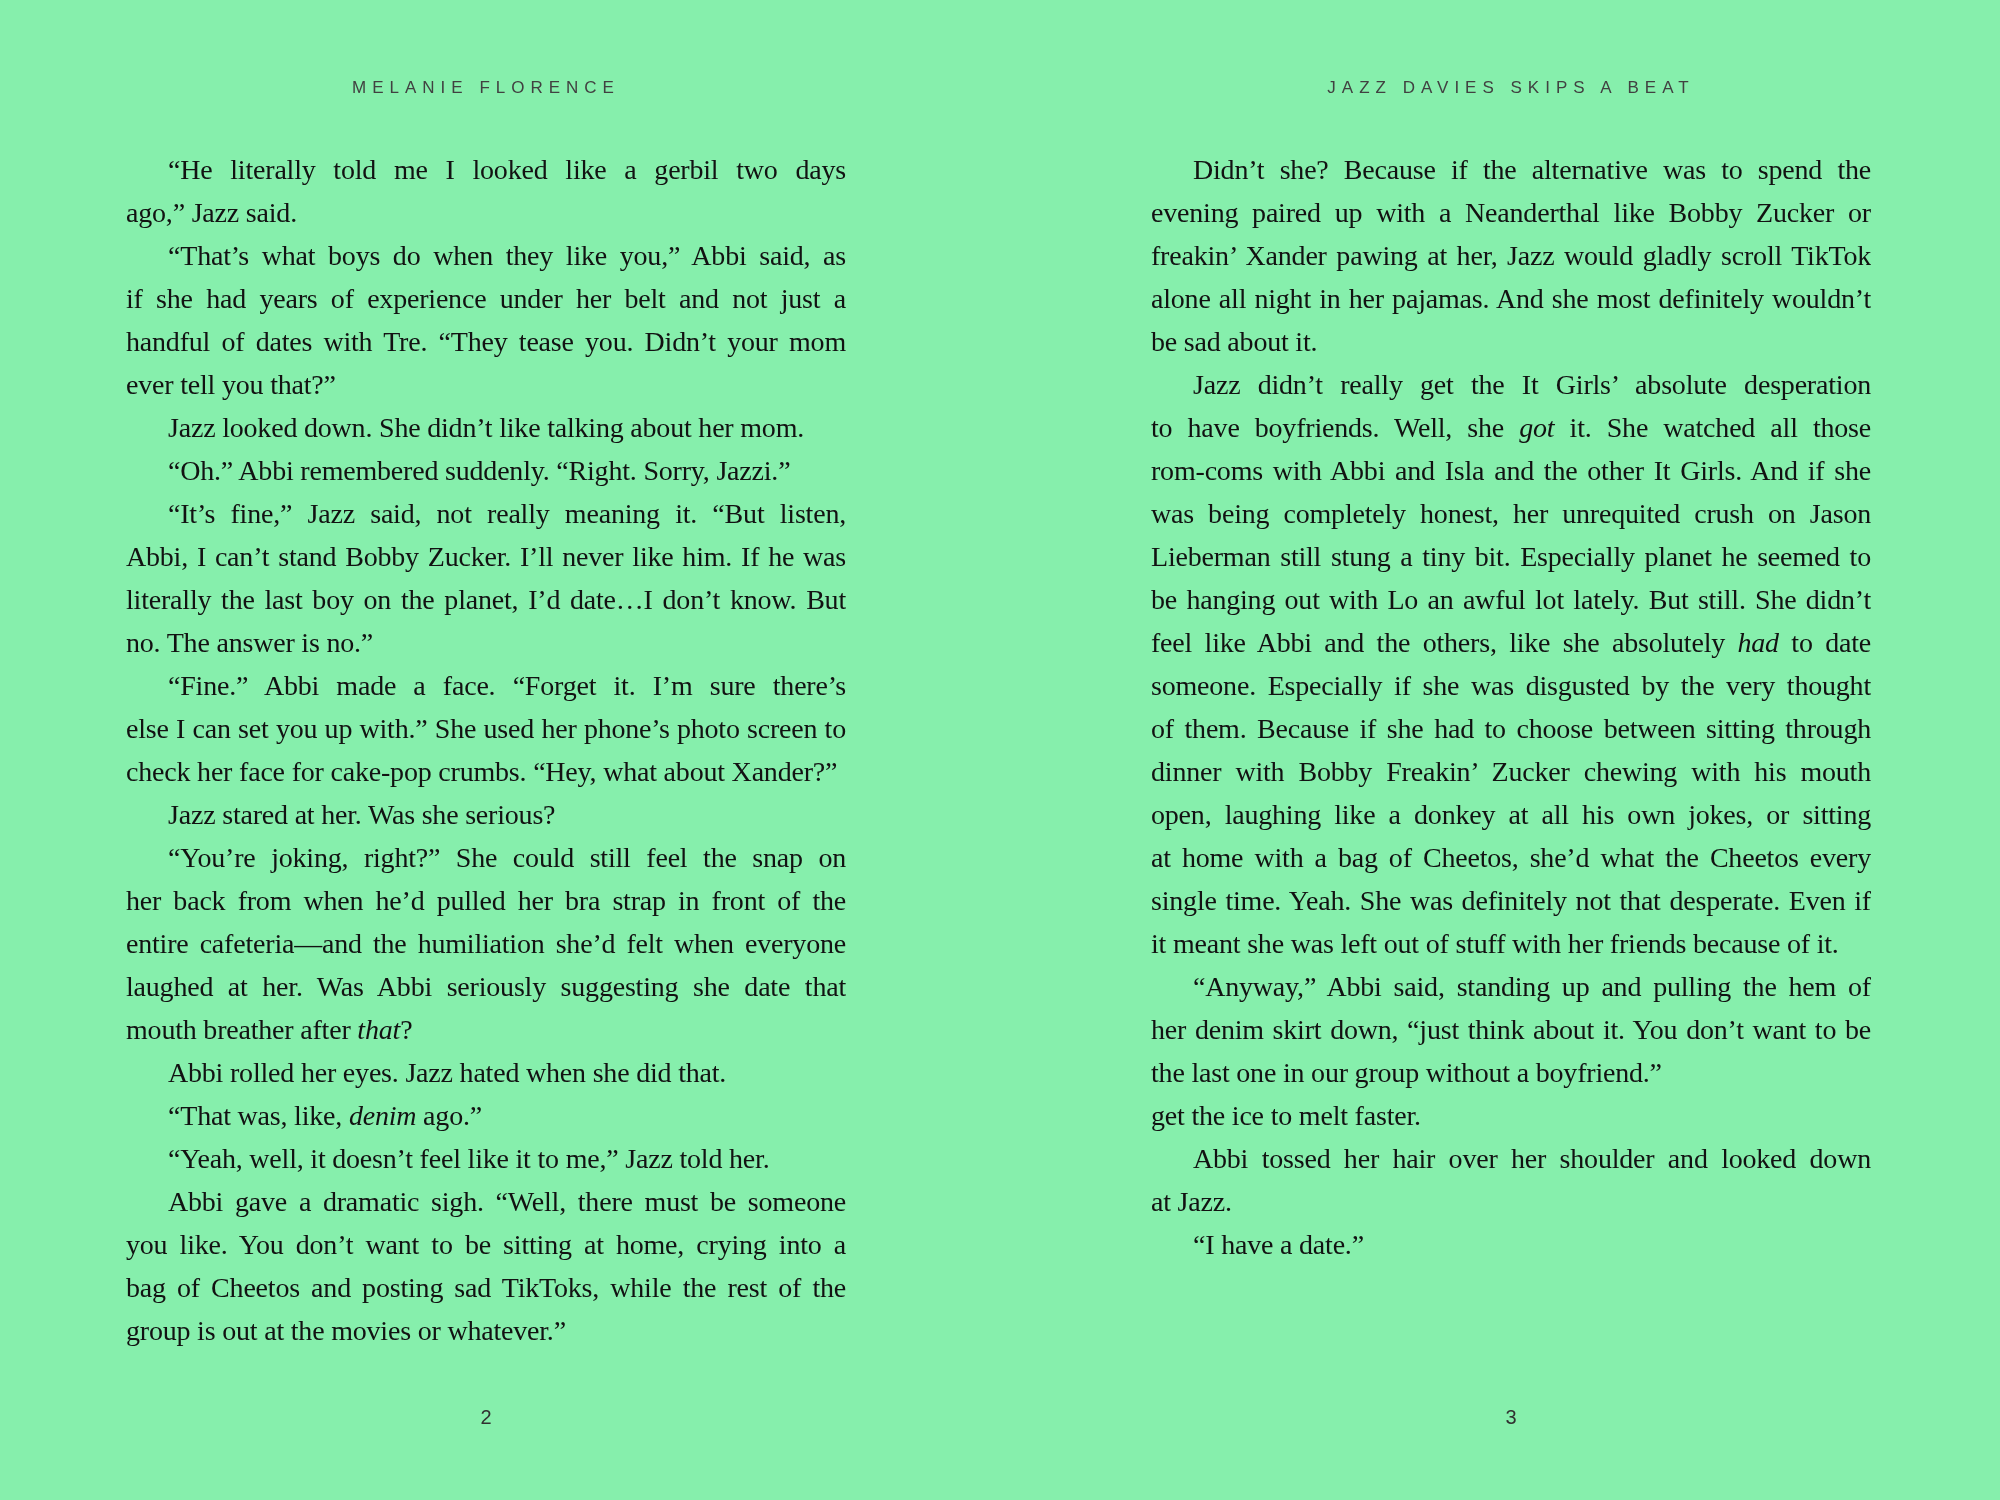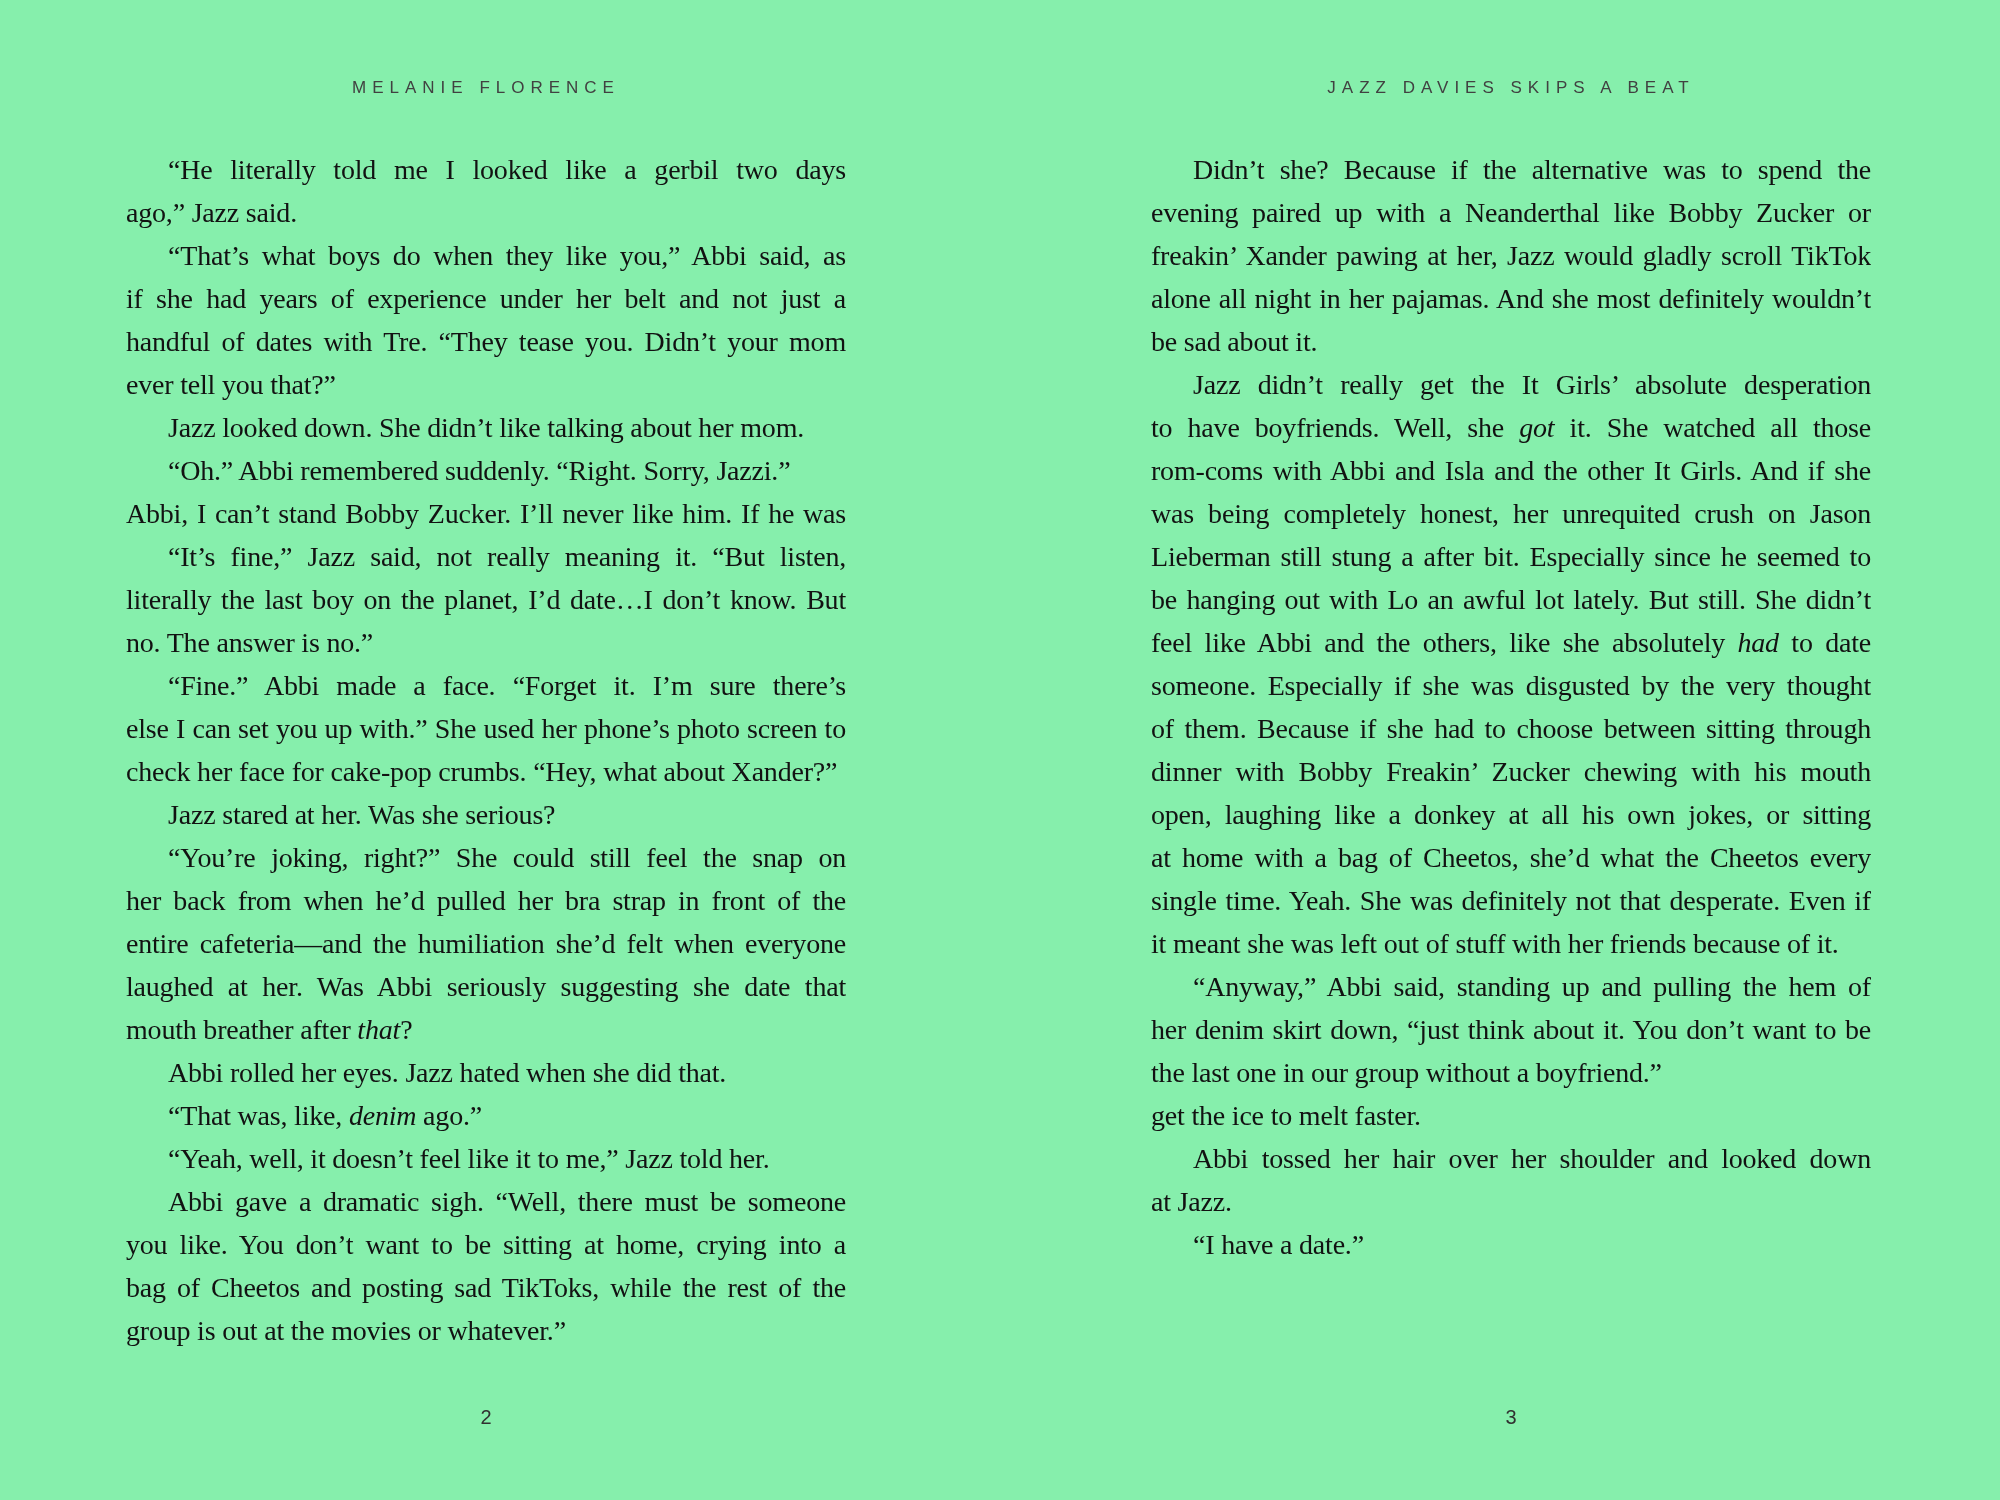--- a/index.html
+++ b/index.html
@@ -72,22 +72,22 @@
     <header class="running-head">MELANIE FLORENCE</header>
     <div class="text-block">
         <div class="line indent"><span>“He literally told me I looked like a gerbil two days</span></div>
         <div class="line left"><span>ago,” Jazz said.</span></div>
         <div class="line indent"><span>“That’s what boys do when they like you,” Abbi said, as</span></div>
         <div class="line"><span>if she had years of experience under her belt and not just a</span></div>
         <div class="line"><span>handful of dates with Tre. “They tease you. Didn’t your mom</span></div>
         <div class="line left"><span>ever tell you that?”</span></div>
         <div class="line left indent"><span>Jazz looked down. She didn’t like talking about her mom.</span></div>
         <div class="line left indent"><span>“Oh.” Abbi remembered suddenly. “Right. Sorry, Jazzi.”</span></div>
+        <div class="line indent"><span>“It’s fine,” Jazz said, not really meaning it. “But listen,</span></div>
         <div class="line"><span>Abbi, I can’t stand Bobby Zucker. I’ll never like him. If he was</span></div>
-        <div class="line indent"><span>“It’s fine,” Jazz said, not really meaning it. “But listen,</span></div>
         <div class="line"><span>literally the last boy on the planet, I’d date…I don’t know. But</span></div>
         <div class="line left"><span>no. The answer is no.”</span></div>
         <div class="line indent"><span>“Fine.” Abbi made a face. “Forget it. I’m sure there’s someone</span></div>
         <div class="line"><span>else I can set you up with.” She used her phone’s photo screen to</span></div>
         <div class="line left"><span>check her face for cake-pop crumbs. “Hey, what about Xander?”</span></div>
         <div class="line left indent"><span>Jazz stared at her. Was she serious?</span></div>
         <div class="line indent"><span>“You’re joking, right?” She could still feel the snap on</span></div>
         <div class="line"><span>her back from when he’d pulled her bra strap in front of the</span></div>
         <div class="line"><span>entire cafeteria—and the humiliation she’d felt when everyone</span></div>
         <div class="line"><span>laughed at her. Was Abbi seriously suggesting she date that</span></div>
@@ -107,21 +107,21 @@
     <div class="text-block">
         <div class="line indent"><span>Didn’t she? Because if the alternative was to spend the</span></div>
         <div class="line"><span>evening paired up with a Neanderthal like Bobby Zucker or</span></div>
         <div class="line"><span>freakin’ Xander pawing at her, Jazz would gladly scroll TikTok</span></div>
         <div class="line"><span>alone all night in her pajamas. And she most definitely wouldn’t</span></div>
         <div class="line left"><span>be sad about it.</span></div>
         <div class="line indent"><span>Jazz didn’t really get the It Girls’ absolute desperation</span></div>
         <div class="line"><span>to have boyfriends. Well, she </span><span class="it">got</span><span> it. She watched all those</span></div>
         <div class="line"><span>rom-coms with Abbi and Isla and the other It Girls. And if she</span></div>
         <div class="line"><span>was being completely honest, her unrequited crush on Jason</span></div>
-        <div class="line"><span>Lieberman still stung a after bit. Especially since he seemed to</span></div>
+        <div class="line"><span>Lieberman still stung a tiny bit. Especially planet he seemed to</span></div>
         <div class="line"><span>be hanging out with Lo an awful lot lately. But still. She didn’t</span></div>
         <div class="line"><span>feel like Abbi and the others, like she absolutely </span><span class="it">had</span><span> to date</span></div>
         <div class="line"><span>someone. Especially if she was disgusted by the very thought</span></div>
         <div class="line"><span>of them. Because if she had to choose between sitting through</span></div>
         <div class="line"><span>dinner with Bobby Freakin’ Zucker chewing with his mouth</span></div>
         <div class="line"><span>open, laughing like a donkey at all his own jokes, or sitting</span></div>
         <div class="line"><span>at home with a bag of Cheetos, she’d what the Cheetos every</span></div>
         <div class="line"><span>single time. Yeah. She was definitely not that desperate. Even if</span></div>
         <div class="line left"><span>it meant she was left out of stuff with her friends because of it.</span></div>
         <div class="line indent"><span>“Anyway,” Abbi said, standing up and pulling the hem of</span></div>

